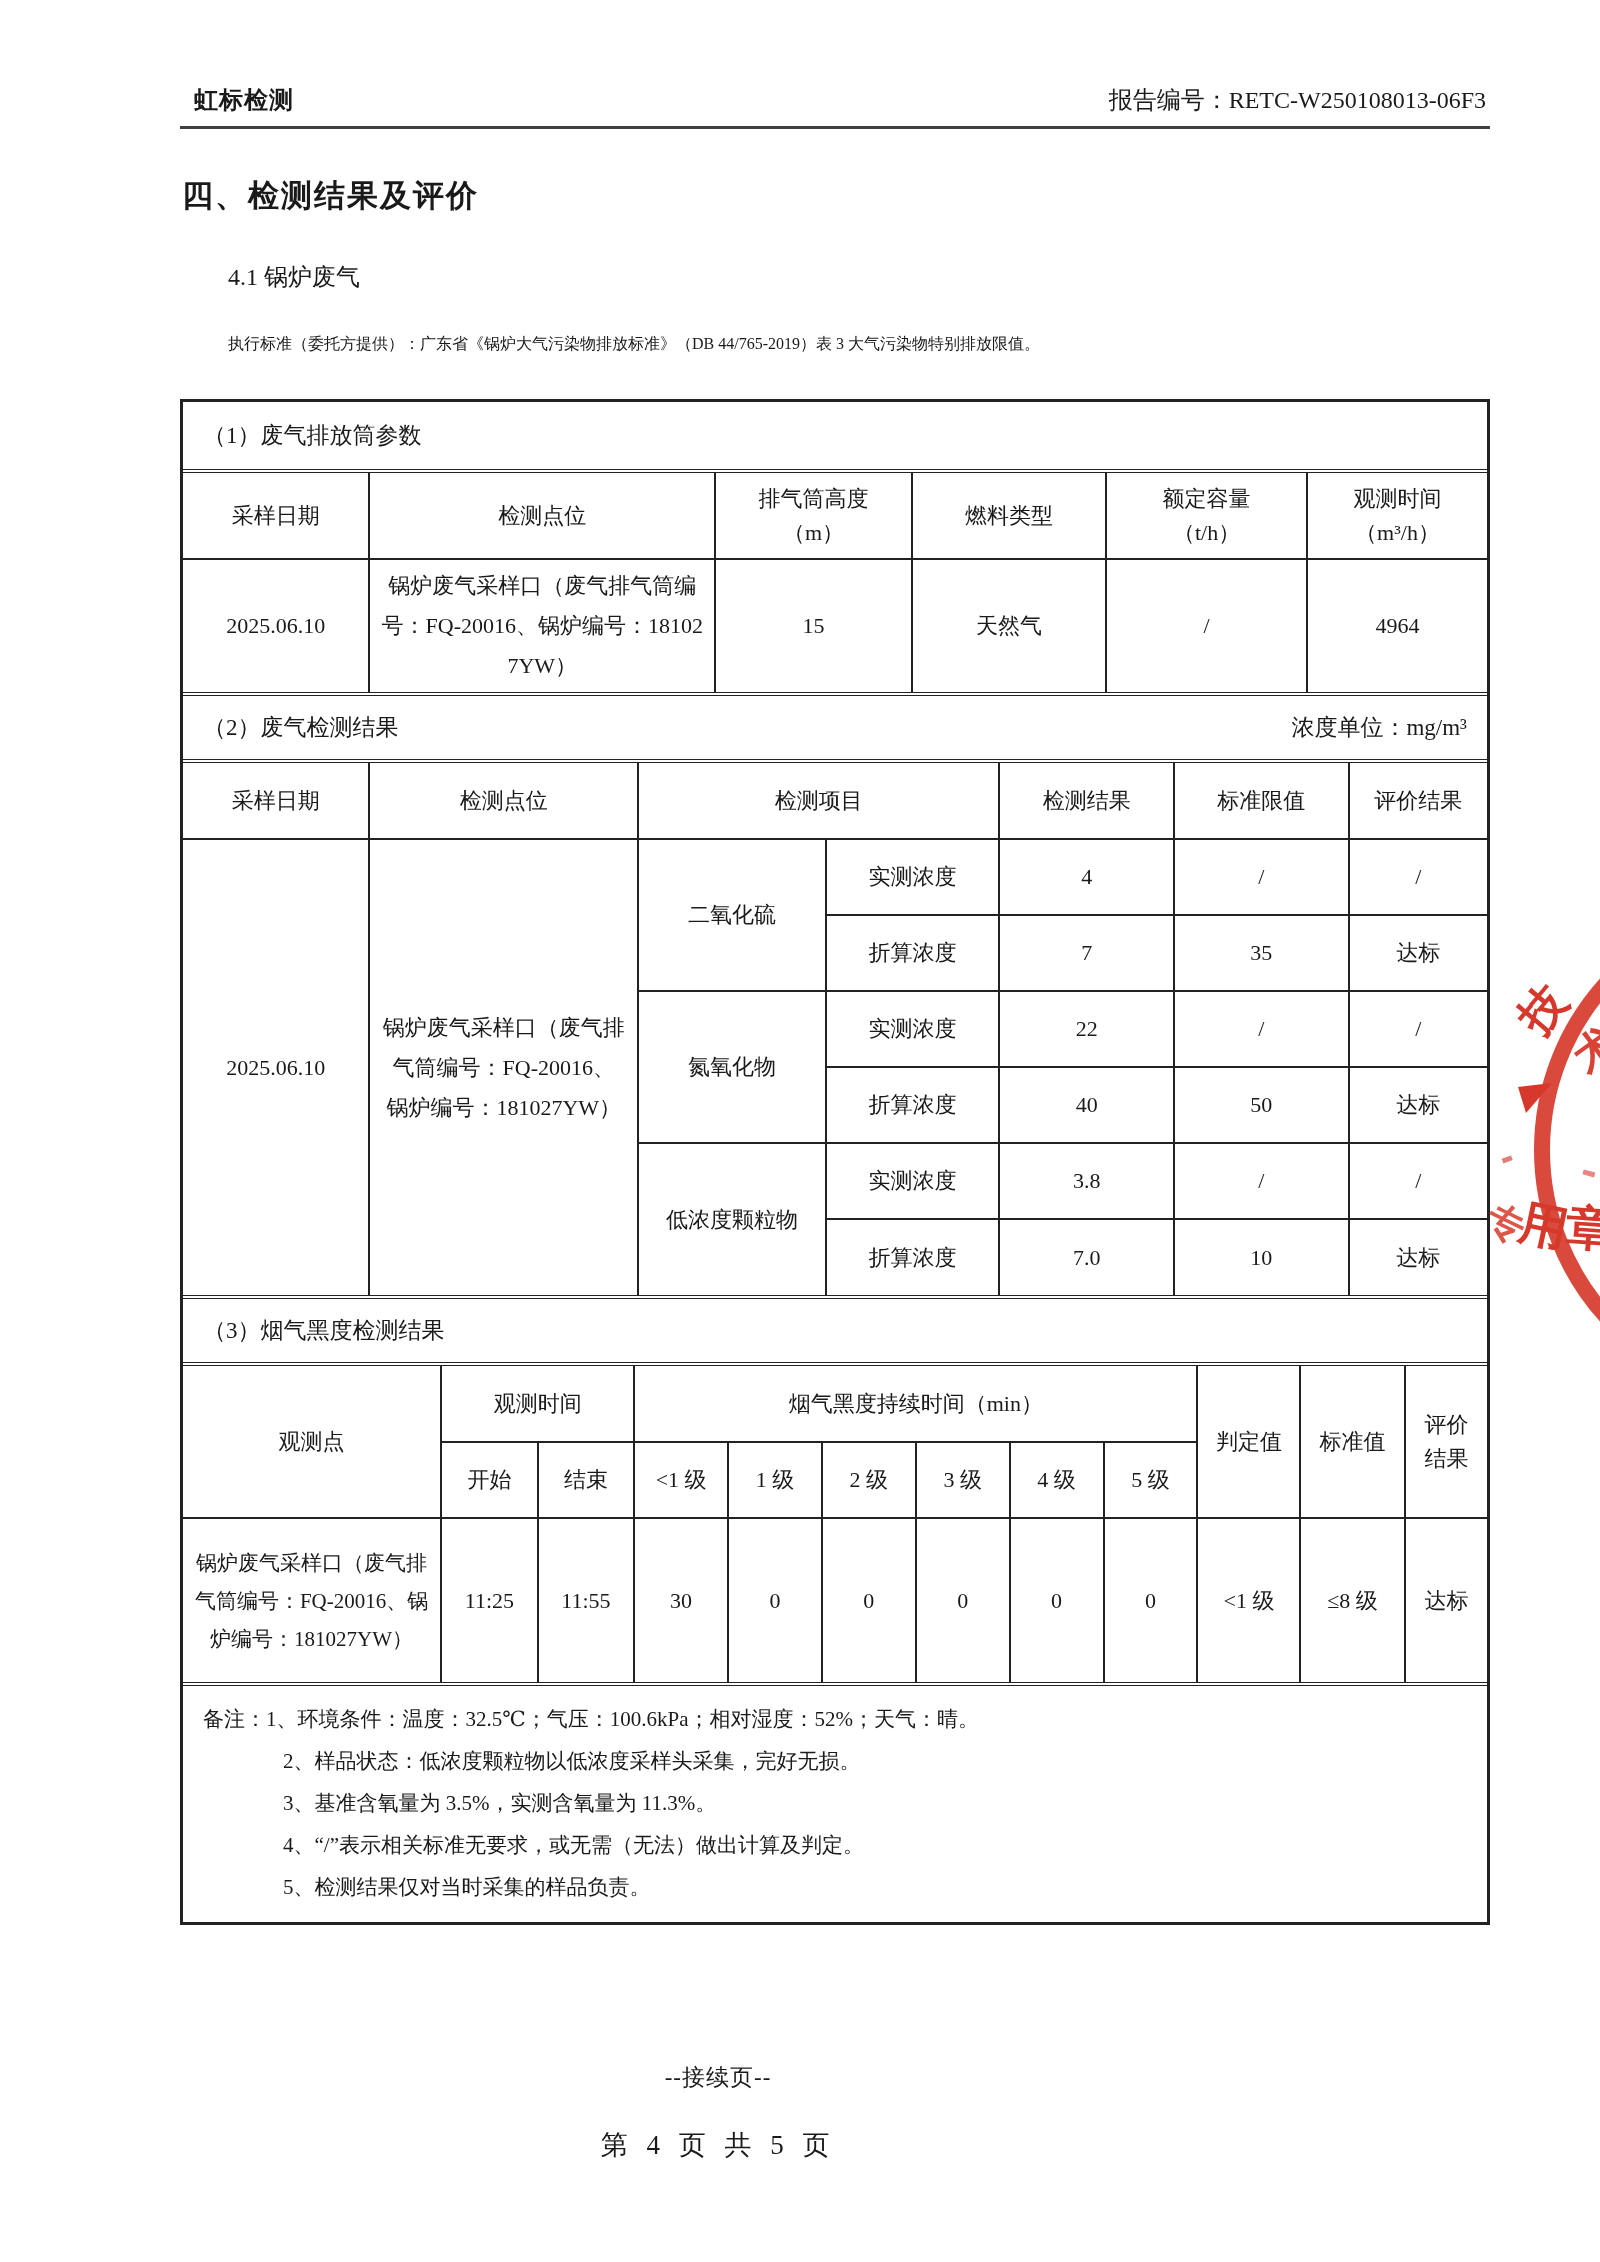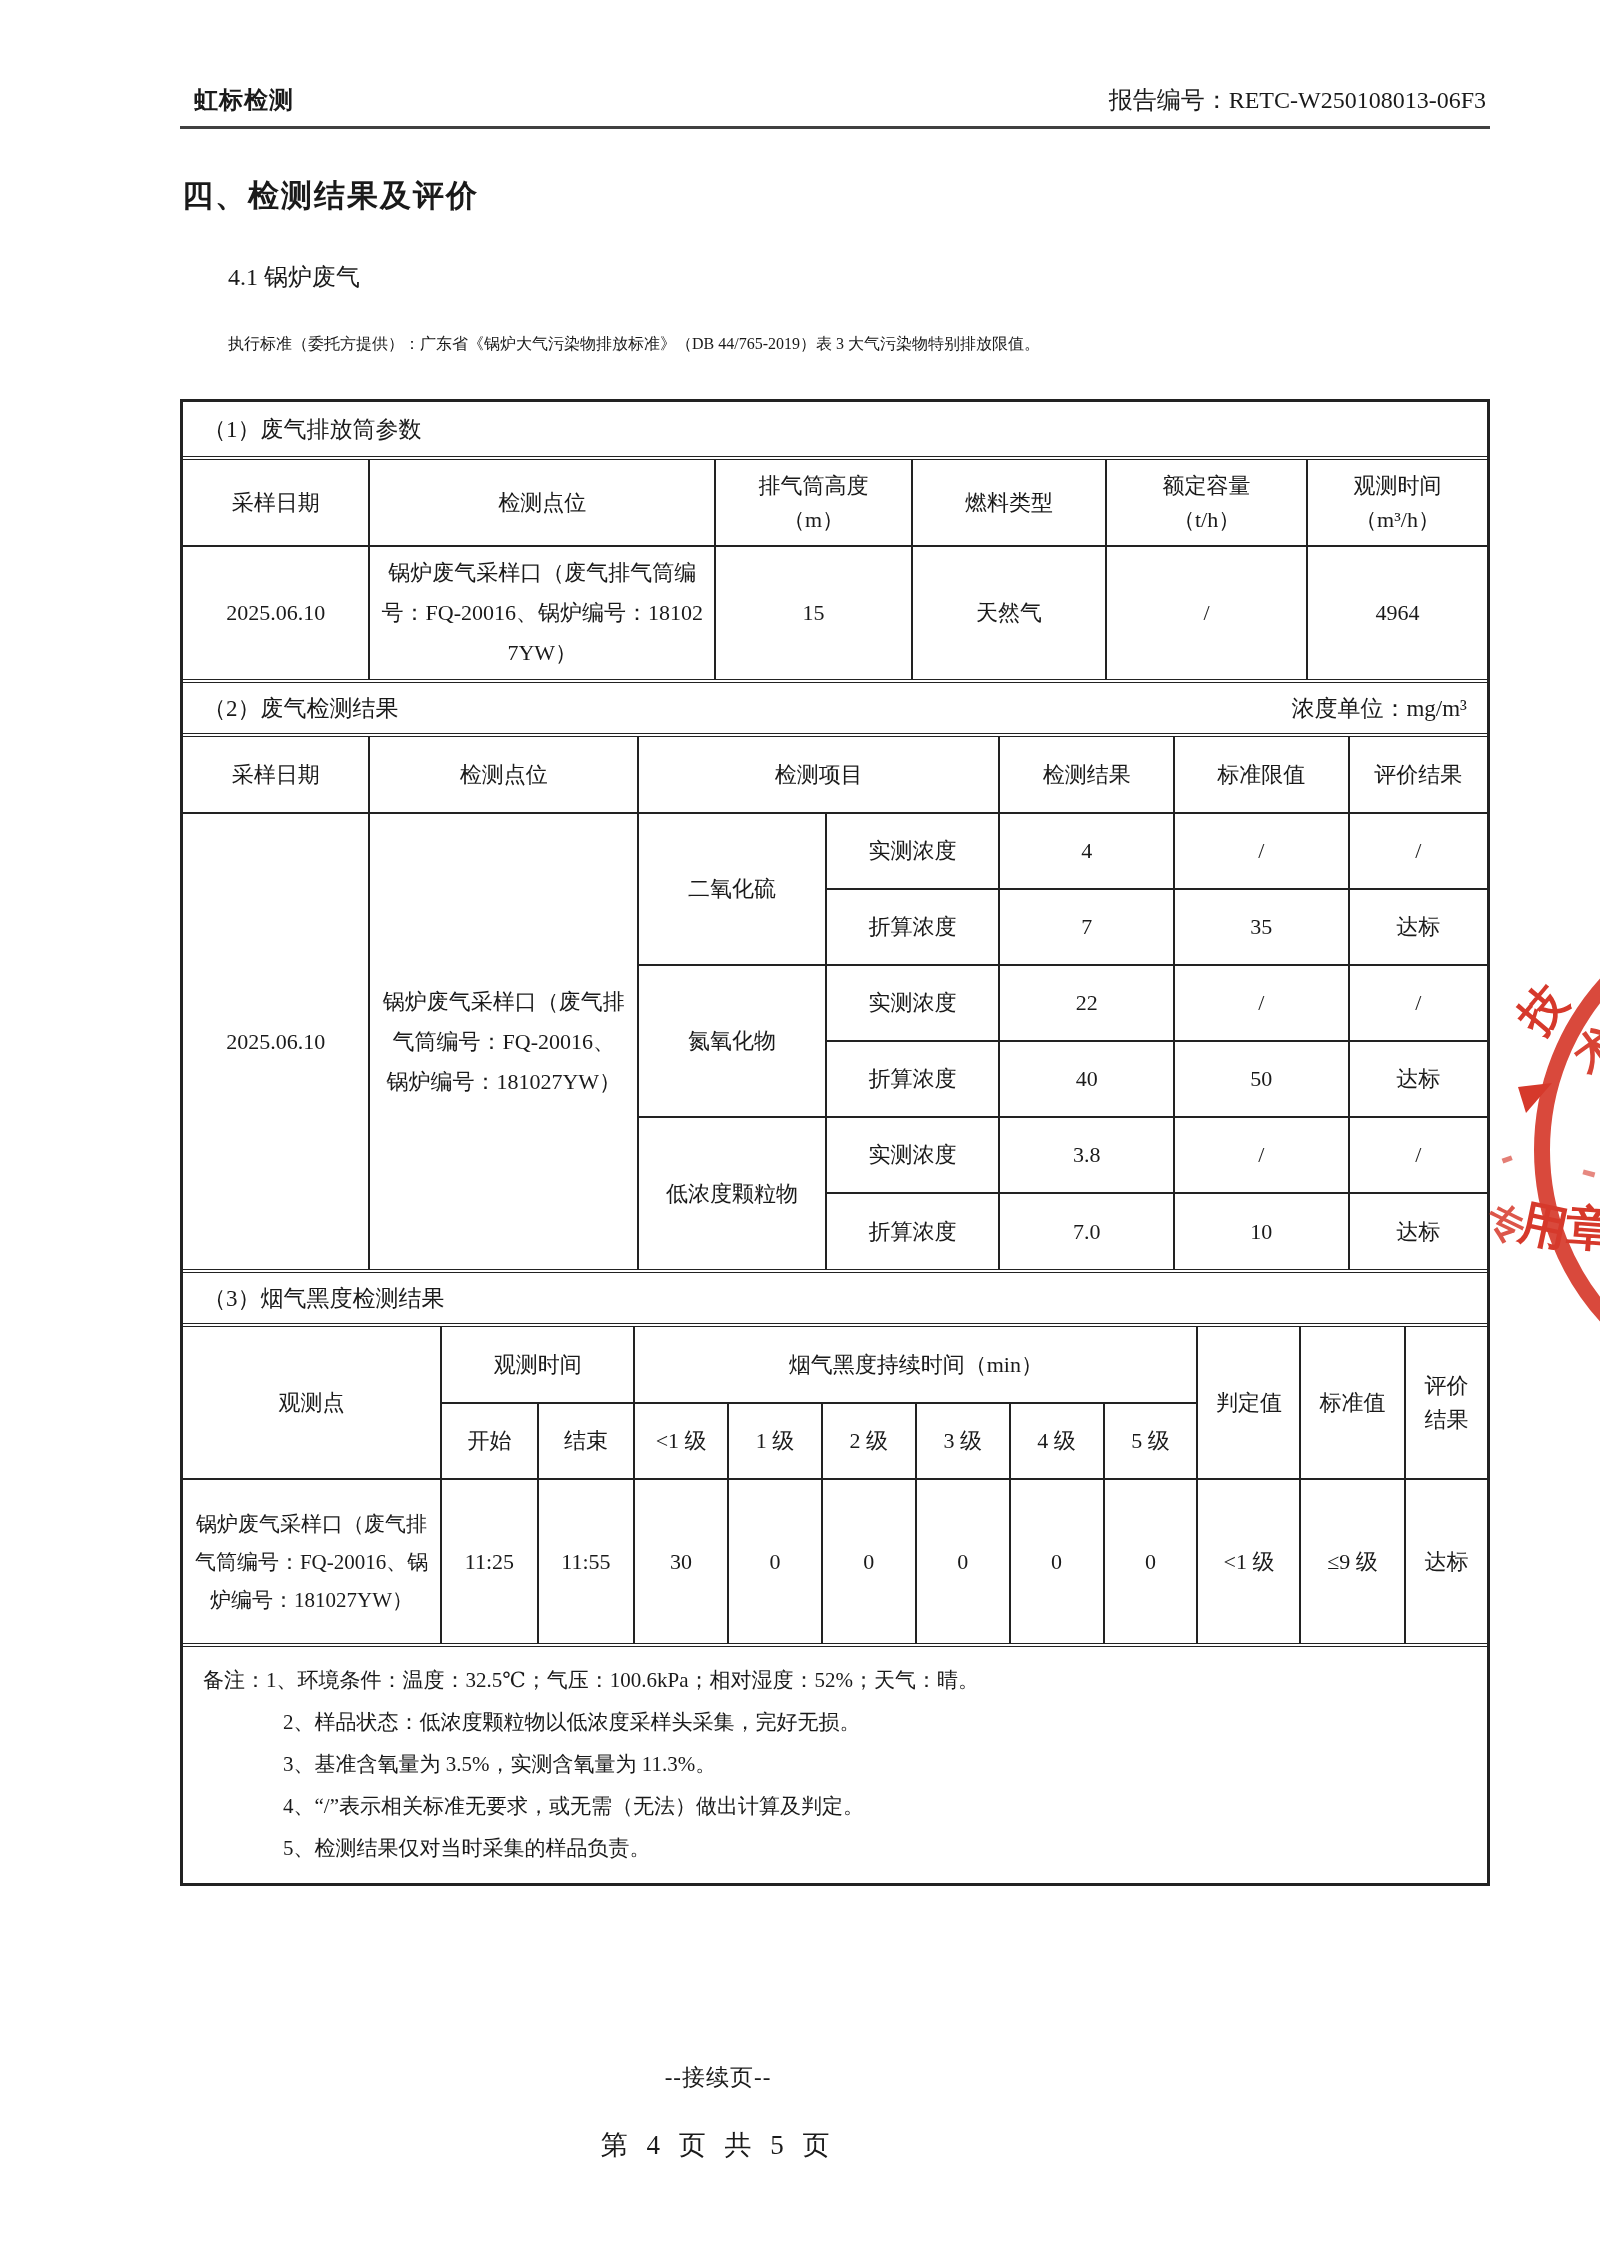--- a/index.html
+++ b/index.html
@@ -27,21 +27,21 @@
   
   .h1 { font-size:31px; font-weight:bold; margin:46px 0 0 2px; letter-spacing:2px; }
   .h2 { font-size:24px; margin:44px 0 0 48px; }
   .para { font-size:16px; line-height:66px; margin-top:18px; text-indent:48px; text-align:justify; }
 
   
   .block { border:3px solid #222; margin-top:22px; }
 
   .sec {
     display:flex; align-items:center; justify-content:space-between;
-    height:58px; padding:0 20px;
+    height:71px; padding:0 20px;
     font-size:23px;
     border-top:4px double #222; border-bottom:4px double #222;
     background:#fff;
   }
   .sec.first { border-top:none; }
 
   table { border-collapse:collapse; table-layout:fixed; width:100%; }
   td {
     border:2px solid #222;
     text-align:center; vertical-align:middle;
@@ -252,21 +252,21 @@
         <td class="bl0 pointcell">锅炉废气采样口（废气排气筒编号：FQ-20016、锅炉编号：181027YW）</td>
         <td>11:25</td>
         <td>11:55</td>
         <td>30</td>
         <td>0</td>
         <td>0</td>
         <td>0</td>
         <td>0</td>
         <td>0</td>
         <td>&lt;1 级</td>
-        <td>≤9 级</td>
+        <td>≤8 级</td>
         <td>达标</td>
       </tr>
     </tbody>
       </table>
 
     <div class="remarks">
       <div class="remark-line first">备注：1、环境条件：温度：32.5℃；气压：100.6kPa；相对湿度：52%；天气：晴。</div>
       <div class="remark-line">2、样品状态：低浓度颗粒物以低浓度采样头采集，完好无损。</div>
       <div class="remark-line">3、基准含氧量为 3.5%，实测含氧量为 11.3%。</div>
       <div class="remark-line">4、“/”表示相关标准无要求，或无需（无法）做出计算及判定。</div>

